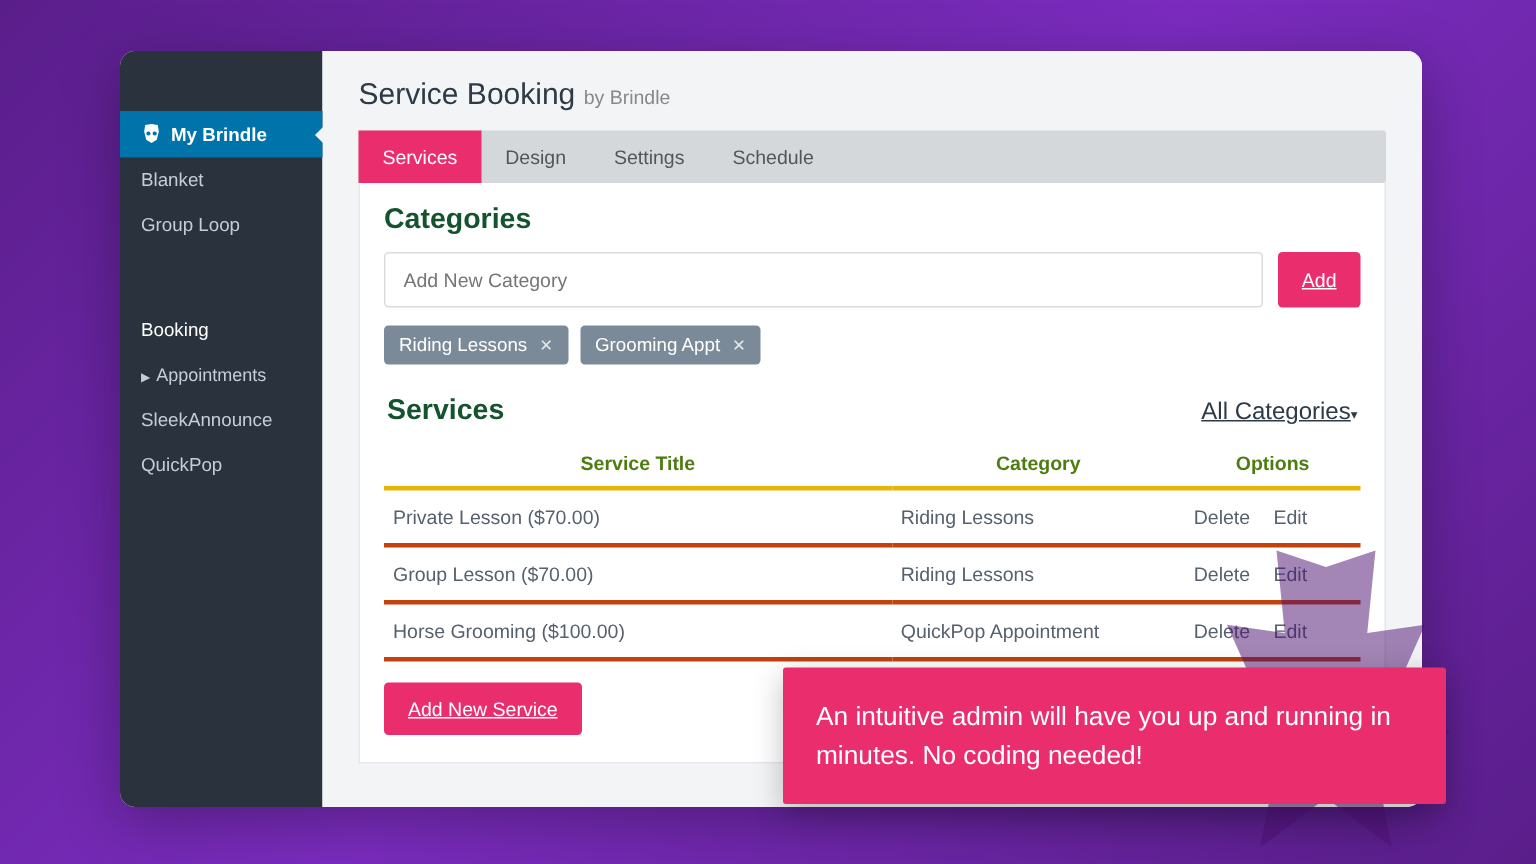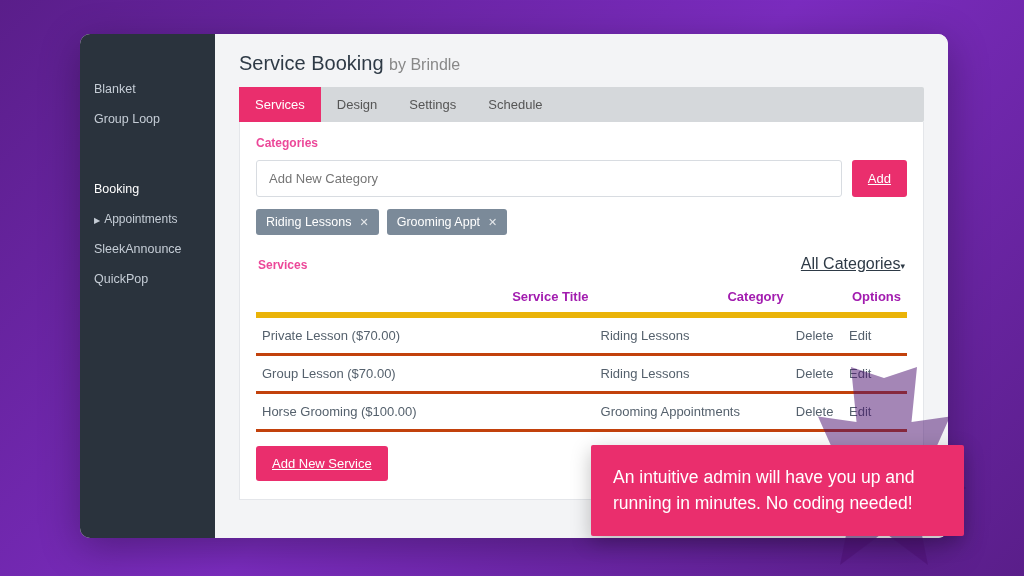--- a/index.html
+++ b/index.html
@@ -61,40 +61,40 @@
     vertical-align: -2px;
   }
   .main {
     flex: 1;
     background: #f3f4f6;
     padding: 18px 24px 0 24px;
     overflow: hidden;
     color: #2e3a46;
   }
   .page-title { font-size: 20px; font-weight: 400; margin-bottom: 12px; }
-  .page-title .by { font-size: 16px; color: #888; font-weight: 400; }
+  .page-title .by { font-size: 13px; color: #888; font-weight: 400; }
   .tabbar {
     background: #d5d8db;
     border-radius: 2px;
     display: flex;
     font-size: 13px;
   }
   .tab {
     padding: 10px 16px;
     color: #555;
     cursor: pointer;
   }
   .tab.active { background: #ea2e6d; color: #fff; }
   .panel {
     background: #fff;
     border: 1px solid #e4e6ea;
     border-top: none;
     padding: 14px 16px 18px;
   }
-  .section-h { font-size: 12px; font-weight: 700; color: #ec4899; margin-bottom: 10px; }
+  .section-h { font-size: 19px; font-weight: 700; color: #14532d; margin-bottom: 10px; }
   .cat-row { display: flex; gap: 10px; margin-bottom: 12px; }
   .cat-input {
     flex: 1;
     border: 1px solid #d8dce1;
     border-radius: 3px;
     padding: 10px 12px;
     font-size: 13px;
     color: #777;
   }
   .btn-pink {
@@ -131,39 +131,39 @@
     text-decoration: underline;
     cursor: pointer;
   }
   .filter-link::after { content: " ▾"; font-size: 9px; text-decoration: none; display: inline-block; }
   table.svc {
     width: 100%;
     border-collapse: collapse;
     font-size: 13px;
   }
   table.svc th {
-    text-align: right;
+    text-align: center;
     font-weight: 700;
-    color: #a21caf;
+    color: #4d7c0f;
     padding: 8px 6px;
-    border-bottom: 6px solid #eab308;
+    border-bottom: 3px solid #eab308;
     font-size: 13px;
   }
   table.svc td {
     padding: 10px 6px;
     color: #55616d;
     border-bottom: 3px solid #c2410c;
   }
   .opt-link { color: #55616d; cursor: pointer; margin-right: 12px; }
   .add-svc { margin-top: 14px; }
   .promo {
     position: absolute;
     right: 60px;
     bottom: 40px;
-    width: 373px;
+    width: 442px;
     background: #ea2e6d;
     color: #fff;
     padding: 20px 22px;
     font-size: 17.5px;
     line-height: 1.45;
     border-radius: 2px;
     box-shadow: 0 6px 20px rgba(0,0,0,0.25);
     z-index: 5;
   }
   .mascot {
@@ -175,20 +175,25 @@
     opacity: 0.5;
     z-index: 4;
   }
 </style>
 </head>
 <body>
 
 <div class="app-window">
 
   <nav class="sidebar">
+    <div class="sidebar-item active">
+      <svg class="brindle-ico" viewBox="0 0 20 20">
+          <path fill="#fff" d="M4 2 L10 1 L16 2 L17 8 L15 16 L10 19 L5 16 L3 8 Z M7 8 a2 2 0 1 0 0.1 0 M13 8 a2 2 0 1 0 0.1 0"></path>
+        </svg><span>My Brindle</span>
+    </div>
     <div class="sidebar-item"><span>Blanket</span></div>
     <div class="sidebar-item"><span>Group Loop</span></div>
     <div class="sidebar-item bold"><span>Booking</span></div>
     <div class="sidebar-item sidebar-sub"><span>Appointments</span></div>
     <div class="sidebar-item"><span>SleekAnnounce</span></div>
     <div class="sidebar-item"><span>QuickPop</span></div>
   </nav>
 
   <main class="main">
     <h1 class="page-title">
@@ -245,21 +250,21 @@
           <tr>
             <td>Group Lesson ($70.00)</td>
             <td>Riding Lessons</td>
             <td>
               <span class="opt-link">Delete</span>
               <span class="opt-link">Edit</span>
             </td>
           </tr>
           <tr>
             <td>Horse Grooming ($100.00)</td>
-            <td>Grooming Appointments</td>
+            <td>QuickPop Appointment</td>
             <td>
               <span class="opt-link">Delete</span>
               <span class="opt-link">Edit</span>
             </td>
           </tr>
         </tbody>
       </table>
 
       <button class="btn-pink add-svc">Add New Service</button>
     </div>

